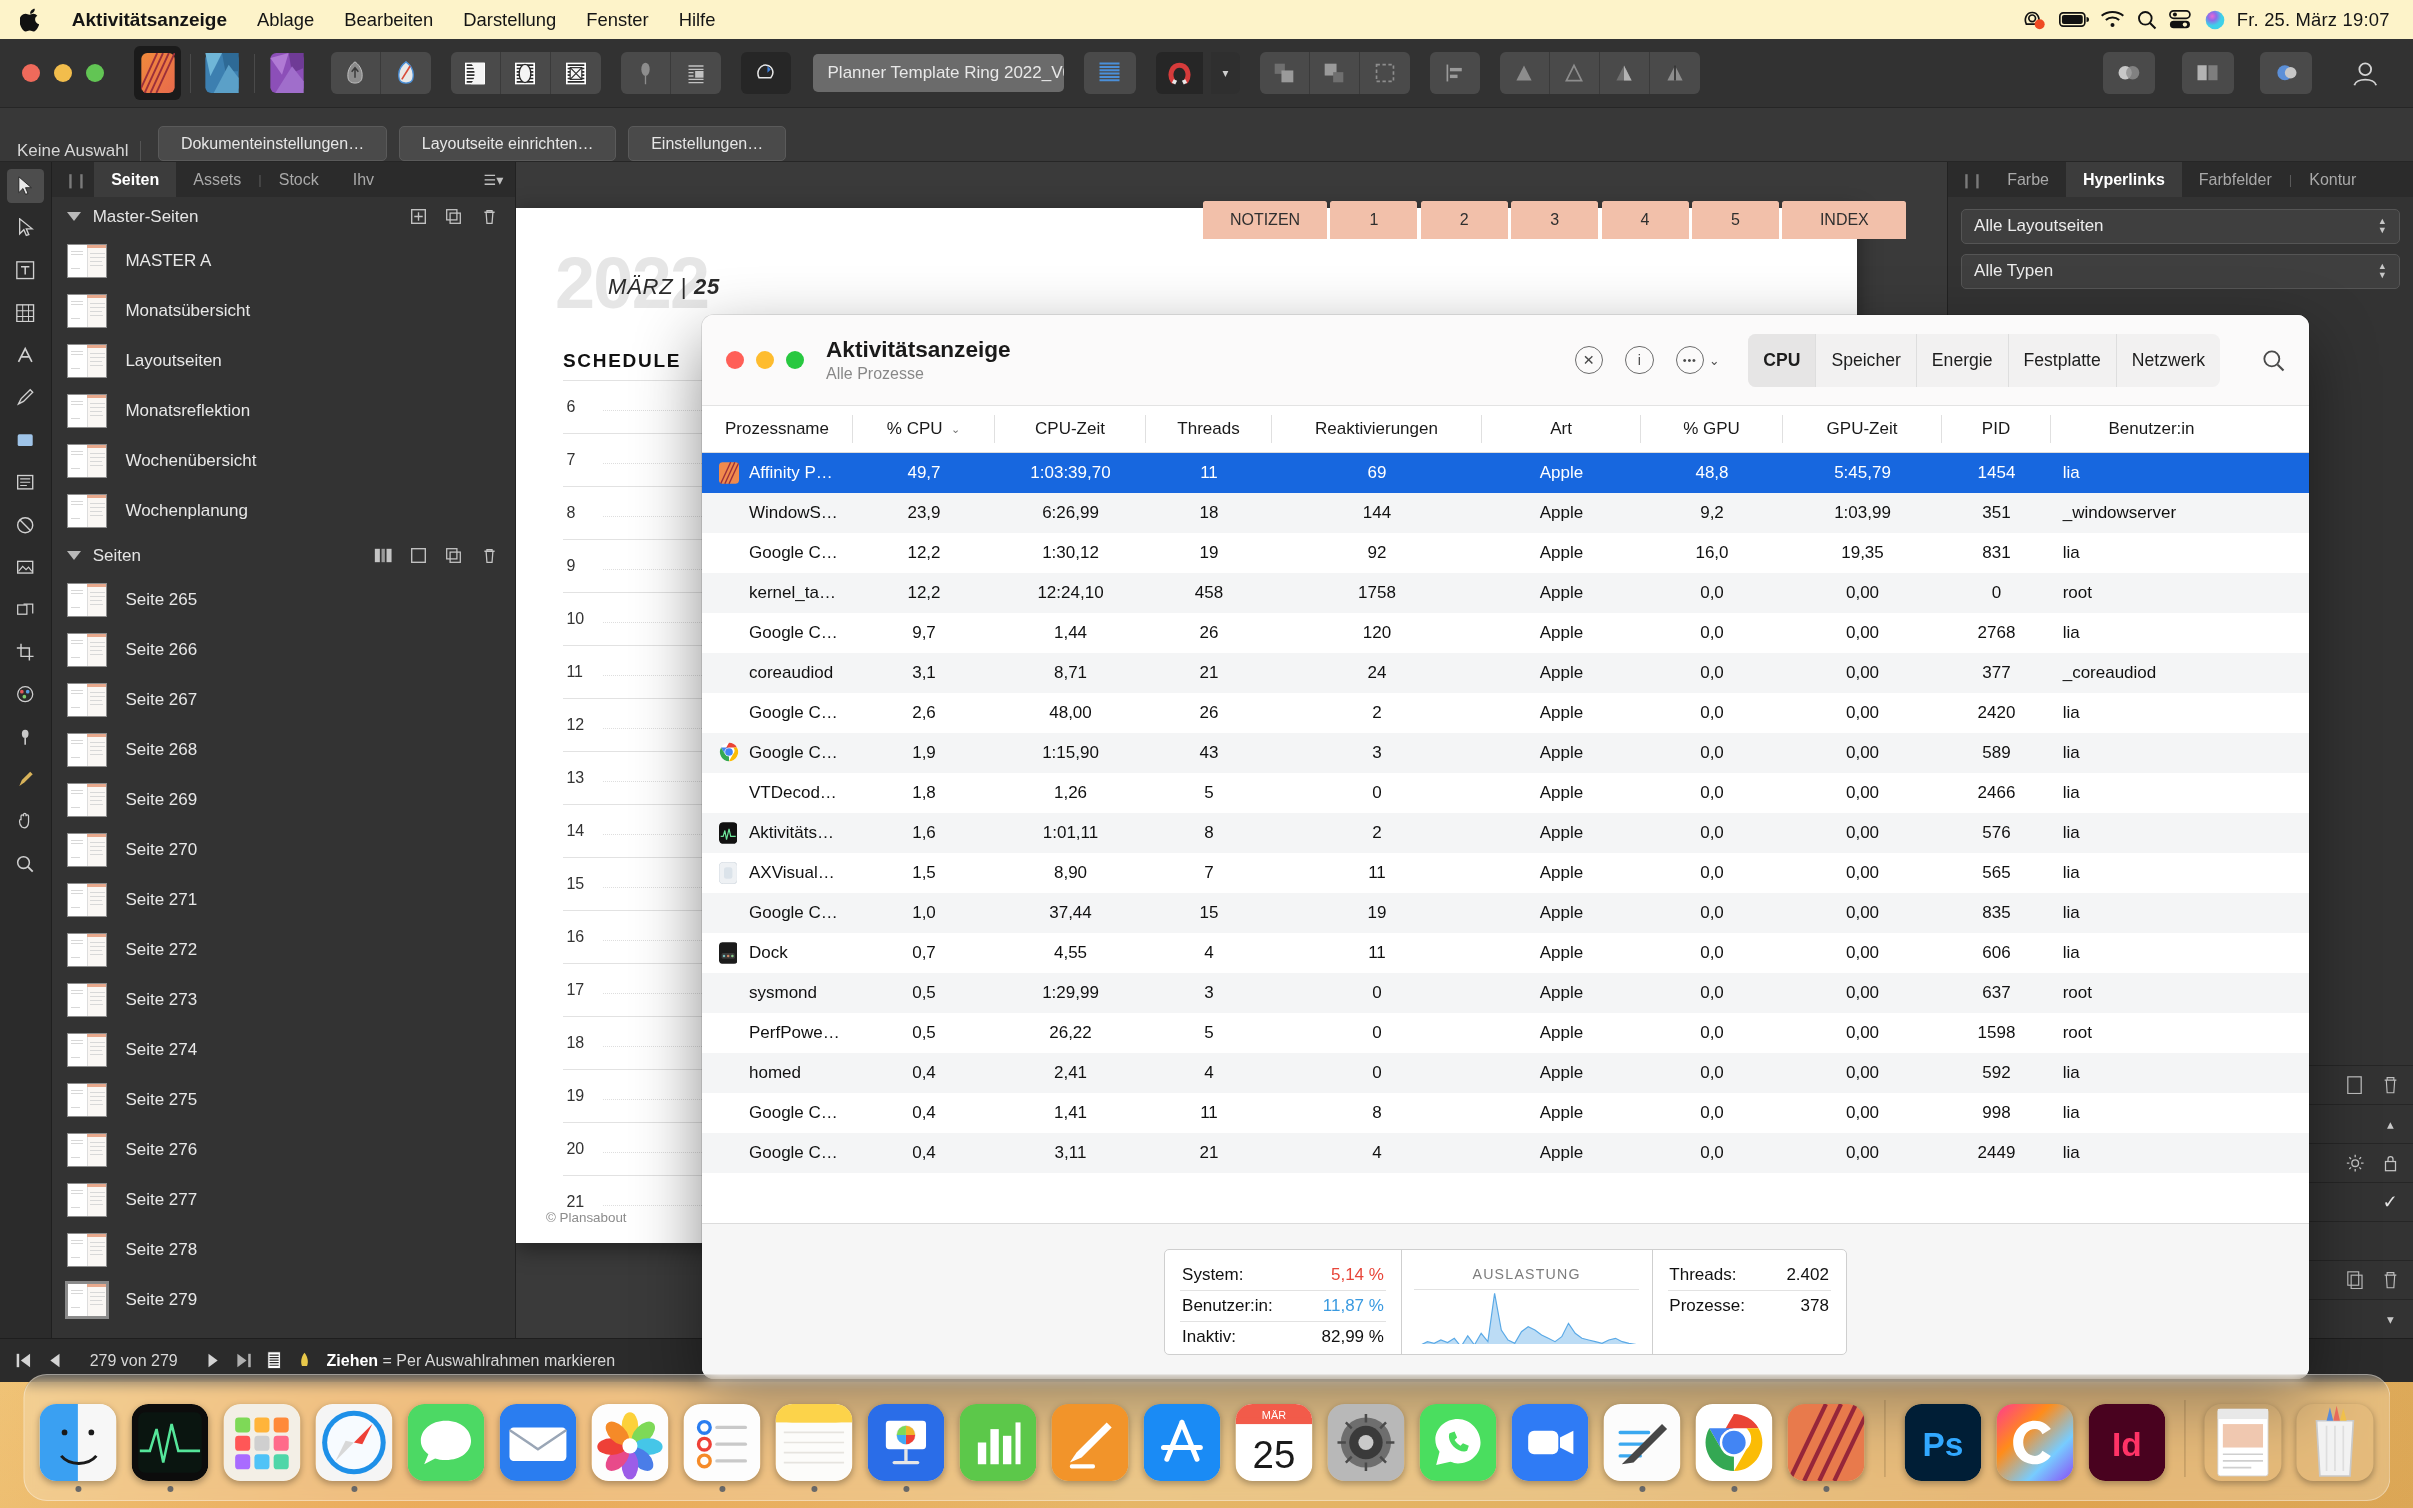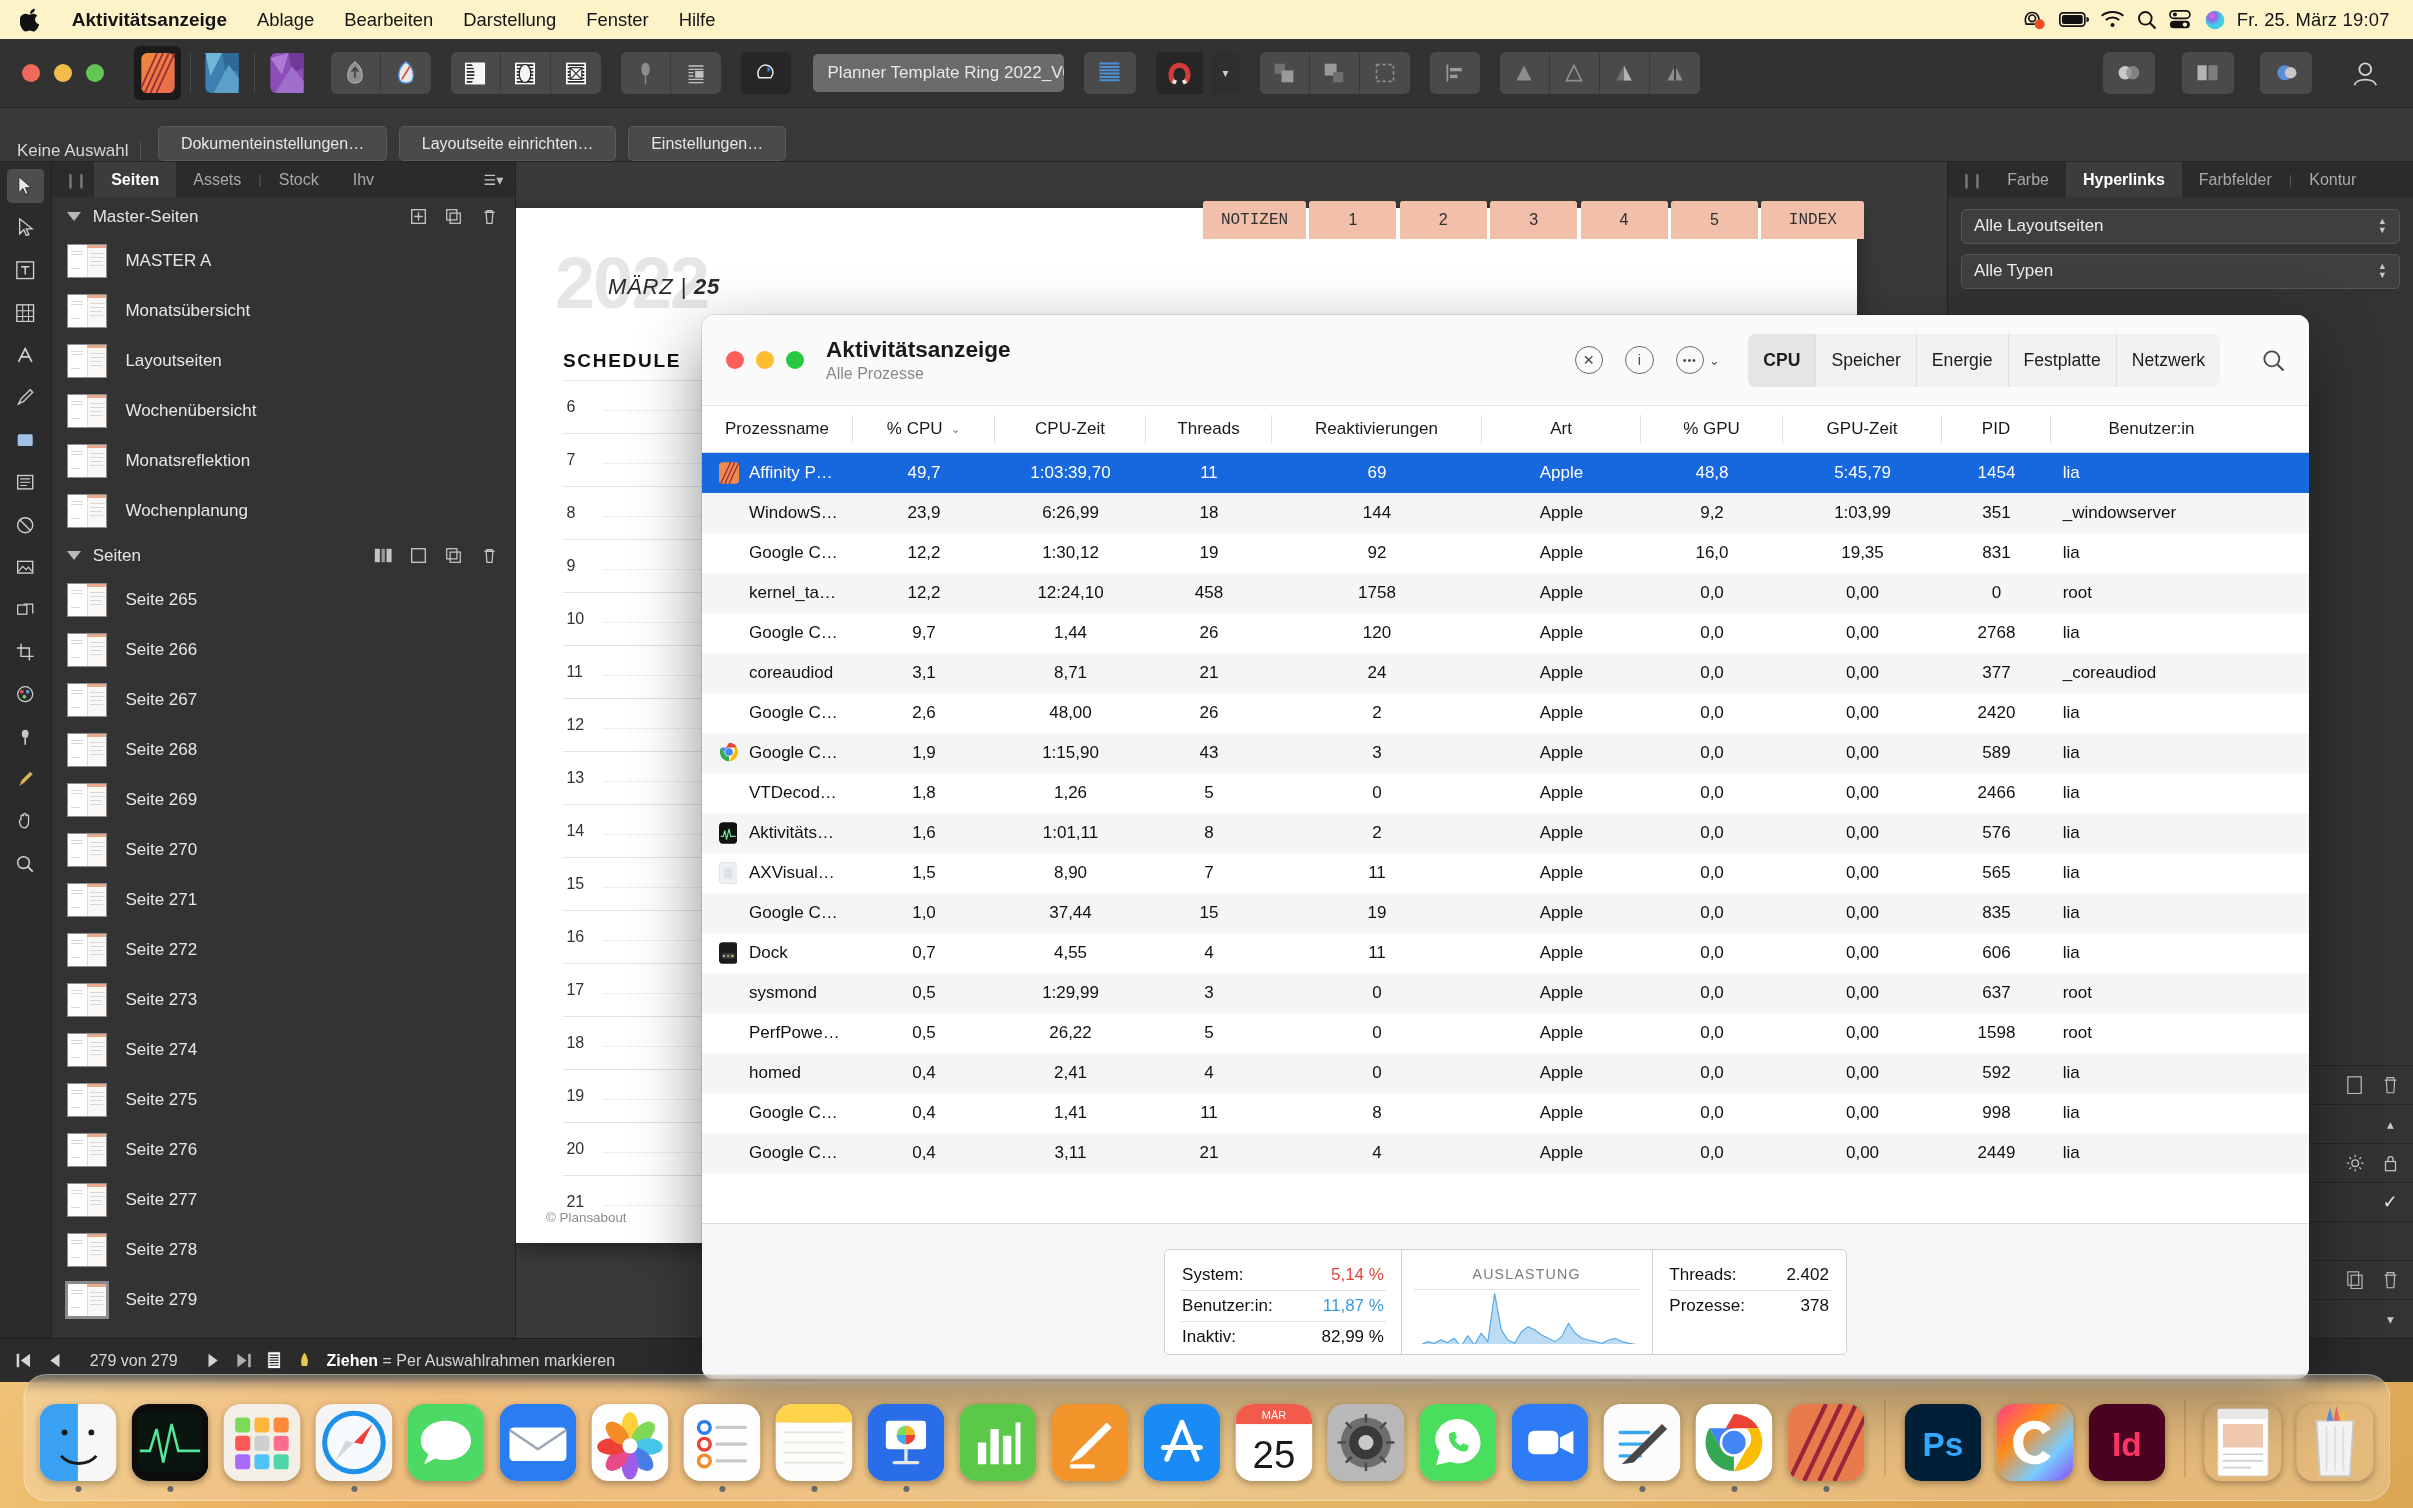--- a/index.html
+++ b/index.html
@@ -166,21 +166,21 @@
   .sched-row .hr { font-size: 16px; color:#333; width: 28.5px; }
   .sched-row .dots { flex:1; border-bottom: 1.7px dotted #dedede; height:0.8px; margin-top: 6.7px; }
   .doc-credit { position:absolute; left: 30px; bottom: 18.4px; font-size: 13.4px; color:#8c8c8c; }
 
   
   .doc-tabs { position:absolute; left: 687px; top: -6.7px; display:flex; gap: 3.4px; }
   .doc-tab {
     background:#f2c0aa; color:#2f2f2f; font-size:16px; padding: 10px 0; width: 87px;
     text-align:center; border-radius: 2.5px 2.5px 0 0;
   }
-  .doc-tab.wide { width: 103px; font-family: Liberation Mono, monospace; }
+  .doc-tab.wide { width: 124px; }
   .doc-symbols { position:absolute; left: 913px; top: 327px; display:flex; gap:27px; font-size:25px; color:#444; }
 
   
   .right-panels {
     width: 466px; background:#333; display:flex; flex-direction:column; border-left:0.8px solid #222;
   }
   .rp-tabs { height:35px; background:#2b2b2b; display:flex; align-items:stretch; padding-left:5px; }
   .rp-body { padding: 11.7px 13.4px; display:flex; flex-direction:column; gap: 10px; }
   .rp-select {
     background:#3f3f3f; border:0.8px solid #555; border-radius:5px; height:35px;
@@ -723,36 +723,36 @@
                 <div class="right-half"></div>
                 <div class="topbar"></div>
                 <div class="ln" style="left:3.4px;top:5.9px;width:11.7px"></div>
                 <div class="ln" style="left:3.4px;top:9.2px;width:11.7px"></div>
                 <div class="ln" style="left:22px;top:7.5px;width:15px"></div>
                 <div class="ln" style="left:22px;top:11.7px;width:15px"></div>
                 <div class="ln" style="left:22px;top:16px;width:11.7px"></div>
                 <div class="ln" style="left:22px;top:20px;width:13.4px"></div>
                 <div class="ln" style="left:3.4px;top:22.6px;width:8.4px"></div>
               </div>
-              <span class="pname">Wochenübersicht</span>
+              <span class="pname">Monatsreflektion</span>
             </div>
             <div class="page-row">
               <div class="thumb">
                 <div class="left-half"></div>
                 <div class="right-half"></div>
                 <div class="topbar"></div>
                 <div class="ln" style="left:3.4px;top:5.9px;width:11.7px"></div>
                 <div class="ln" style="left:3.4px;top:9.2px;width:11.7px"></div>
                 <div class="ln" style="left:22px;top:7.5px;width:15px"></div>
                 <div class="ln" style="left:22px;top:11.7px;width:15px"></div>
                 <div class="ln" style="left:22px;top:16px;width:11.7px"></div>
                 <div class="ln" style="left:22px;top:20px;width:13.4px"></div>
                 <div class="ln" style="left:3.4px;top:22.6px;width:8.4px"></div>
               </div>
-              <span class="pname">Monatsreflektion</span>
+              <span class="pname">Wochenübersicht</span>
             </div>
             <div class="page-row">
               <div class="thumb">
                 <div class="left-half"></div>
                 <div class="right-half"></div>
                 <div class="topbar"></div>
                 <div class="ln" style="left:3.4px;top:5.9px;width:11.7px"></div>
                 <div class="ln" style="left:3.4px;top:9.2px;width:11.7px"></div>
                 <div class="ln" style="left:22px;top:7.5px;width:15px"></div>
                 <div class="ln" style="left:22px;top:11.7px;width:15px"></div>

